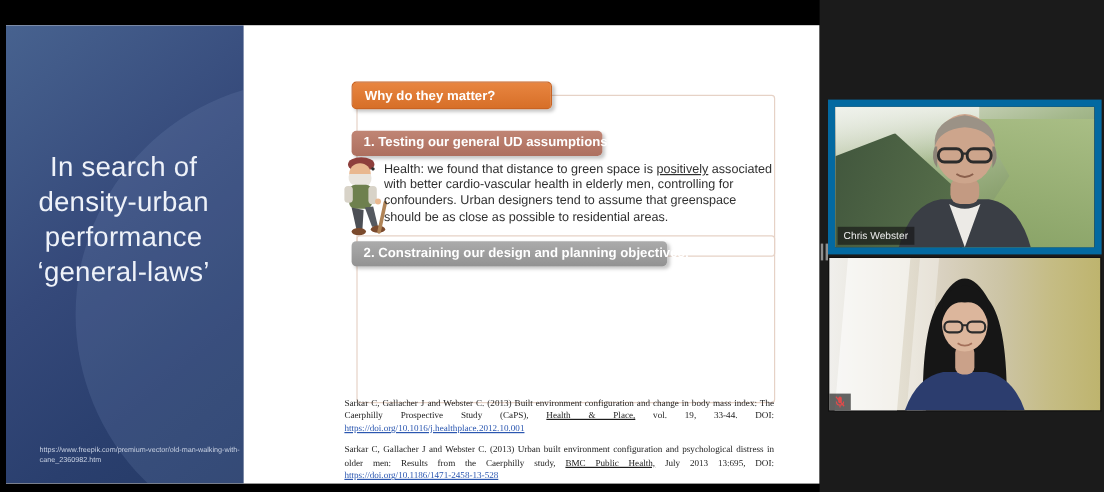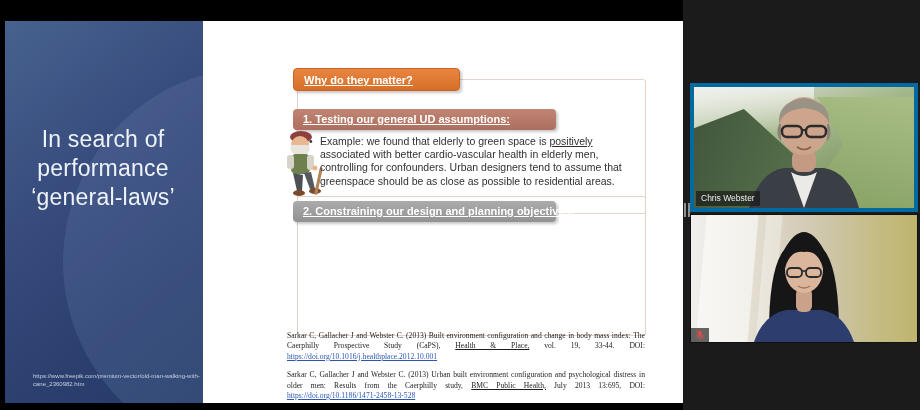--- a/index.html
+++ b/index.html
@@ -19,24 +19,24 @@
   .title-panel { position:absolute; left:0; top:0; width:198px; height:382px; overflow:hidden;
                  background:linear-gradient(140deg,#47628f 0%, #35497a 45%, #2a3f6e 75%, #253a66 100%); }
   .title-circle { position:absolute; left:58px; top:46px; width:390px; height:390px; border-radius:50%;
                   background:rgba(135,160,205,0.16); }
   .slide-title { position:absolute; left:6px; right:8px; top:104px; text-align:center;
                  color:#eef2f9; font-size:23px; line-height:29px; font-weight:400; letter-spacing:.2px; }
   .credit { position:absolute; left:28px; top:351px; font-size:6px; line-height:8px; color:#c7d0e2; }
 
   
   .hdr { position:absolute; color:#fff; font-size:11px; font-weight:600; line-height:21px;
-         padding-left:10px; border-radius:4px; box-shadow:2px 2px 3px rgba(0,0,0,0.22); white-space:nowrap;text-decoration:underline; }
+         padding-left:10px; border-radius:4px; box-shadow:2px 2px 3px rgba(0,0,0,0.22); white-space:nowrap; }
   .hdr.orange { left:288px; top:47px; width:167px; height:23px; line-height:23px;
                 background:linear-gradient(#e88540,#d76f28); border:1px solid #c96323; }
-  .hdr.sec1 { left:288px; top:88px; width:263px; height:21px;
+  .hdr.sec1 { left:288px; top:88px; width:209px; height:21px;
               background:linear-gradient(#c08574,#ad6f5f); }
   .hdr.sec2 { left:288px; top:180px; width:263px; height:21px;
               background:linear-gradient(#ababab,#929292); }
   .outline-box { position:absolute; border:1px solid #e6d2c6; border-radius:3px; background:transparent; }
   .box1 { left:292px; top:58px; width:349px; height:135px; }
   .box2 { left:292px; top:175px; width:349px; height:140px; }
 
   ul.bullets { position:absolute; list-style:none; color:#303030; font-size:10.5px; line-height:13.2px; }
   ul.bullets li { padding-left:12px; position:relative; margin-bottom:4px; }
   ul.bullets li::before { content:"•"; position:absolute; left:1px; top:0; }
@@ -48,21 +48,21 @@
 
   .refs { position:absolute; left:282px; top:310px; width:358px;
           font-family:"Liberation Serif", serif; font-size:7.6px; line-height:10.4px;
           color:#1d1d1d; text-align:justify; }
   .refs p + p { margin-top:8px; }
   .jrnl { font-weight:normal; text-decoration:underline; }
   .lnk { color:#2a56b0; text-decoration:underline; }
 
   
   .video { position:absolute; width:228px; height:129px; overflow:hidden; background:#222; }
-  .v1 { left:690px; top:83px; border:4px solid #0369a1; }
+  .v1 { left:690px; top:83px; border:6px solid #0369a1; }
   .v2 { left:690px; top:214px; border:1px solid #101010; }
   .tag { position:absolute; left:2px; bottom:2px; background:rgba(22,22,22,0.65); color:#ececec;
          font-size:8.5px; line-height:11px; padding:2px 5px; display:flex; align-items:center; gap:3px;
          white-space:nowrap; max-width:220px; overflow:hidden; }
   .tag2 { font-size:8px; left:0; bottom:0; }
 
   
   .v1-bg { position:absolute; inset:0;
            background:linear-gradient(160deg,#e3e8de 0%, #c6d0b6 20%, #a4b88c 40%, #8ea473 60%, #7e9465 80%, #6e8656 100%); }
   .v1-hill-left { position:absolute; left:0; top:22px; width:104px; height:107px;
@@ -87,20 +87,21 @@
 <body>
 
 <div class="screen">
 
   <div class="slide">
 
     <div class="title-panel">
       <div class="title-circle"></div>
       <div class="slide-title">
         <div>In search of</div>
+        <div>density-urban</div>
         <div>performance</div>
         <div>‘general-laws’</div>
       </div>
       <div class="credit">
         <div>https://www.freepik.com/premium-vector/old-man-walking-with-</div>
         <div>cane_2360982.htm</div>
       </div>
     </div>
 
     <div class="outline-box box1"></div>
@@ -118,21 +119,21 @@
       <rect x="30" y="28" width="7" height="15" rx="3" fill="#d8d3c8"></rect>
       <path d="M16 46 l4 18 5 0 1-16 z" fill="#4c4f55"></path>
       <path d="M27 46 l6 16 5 0-4-17 z" fill="#555960"></path>
       <ellipse cx="22" cy="66" rx="6" ry="3" fill="#7b4a2d"></ellipse>
       <ellipse cx="38" cy="64" rx="6" ry="3" fill="#7b4a2d"></ellipse>
       <rect x="40" y="40" width="3" height="28" rx="1.5" transform="rotate(12 41 54)" fill="#b08457"></rect>
       <circle cx="38" cy="41" r="2.5" fill="#e9b890"></circle>
     </svg>
 
     <ul class="bullets b1">
-      <li><span>Example: we found that elderly to green space is </span><span class="u">positively</span><span> associated with better cardio-vascular health in elderly men, controlling for confounders. Urban designers tend to assume that greenspace should be as close as possible to residential areas.</span></li>
+      <li><span>Health: we found that distance to green space is </span><span class="u">positively</span><span> associated with better cardio-vascular health in elderly men, controlling for confounders. Urban designers tend to assume that greenspace should be as close as possible to residential areas.</span></li>
     </ul>
 
     <div class="hdr sec2">2. Constraining our design and planning objectives:</div>
     <ul class="bullets b2">
     </ul>
 
     <div class="refs">
       <p><span>Sarkar C, Gallacher J and Webster C. (2013) Built environment configuration and change in body mass index: The Caerphilly Prospective Study (CaPS), </span><span class="jrnl">Health &amp; Place,</span><span> vol. 19, 33-44. DOI: </span><span class="lnk">https://doi.org/10.1016/j.healthplace.2012.10.001</span></p>
       <p><span>Sarkar C, Gallacher J and Webster C. (2013) Urban built environment configuration and psychological distress in older men: Results from the Caerphilly study, </span><span class="jrnl">BMC Public Health,</span><span> July 2013 13:695, DOI: </span><span class="lnk">https://doi.org/10.1186/1471-2458-13-528</span></p>
     </div>

